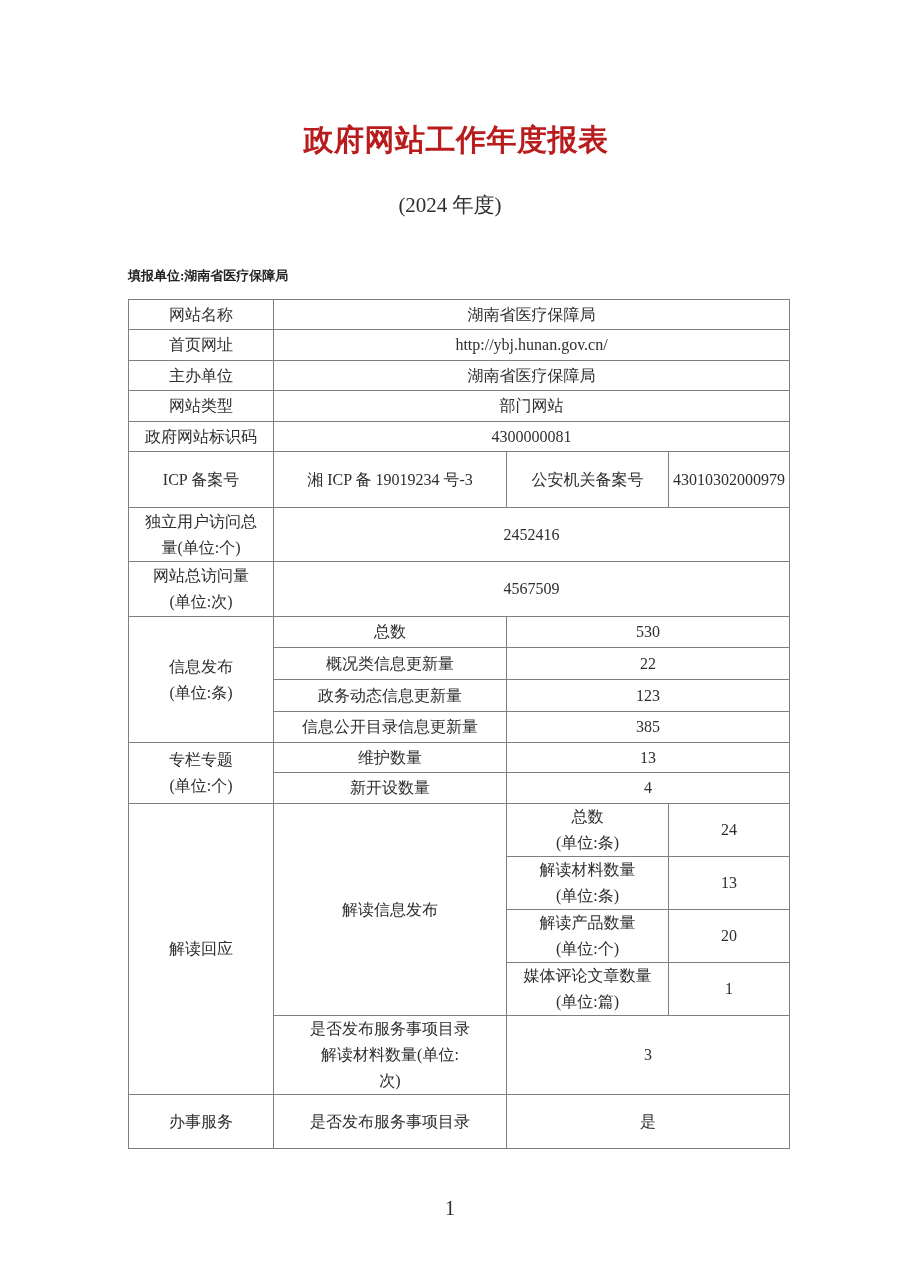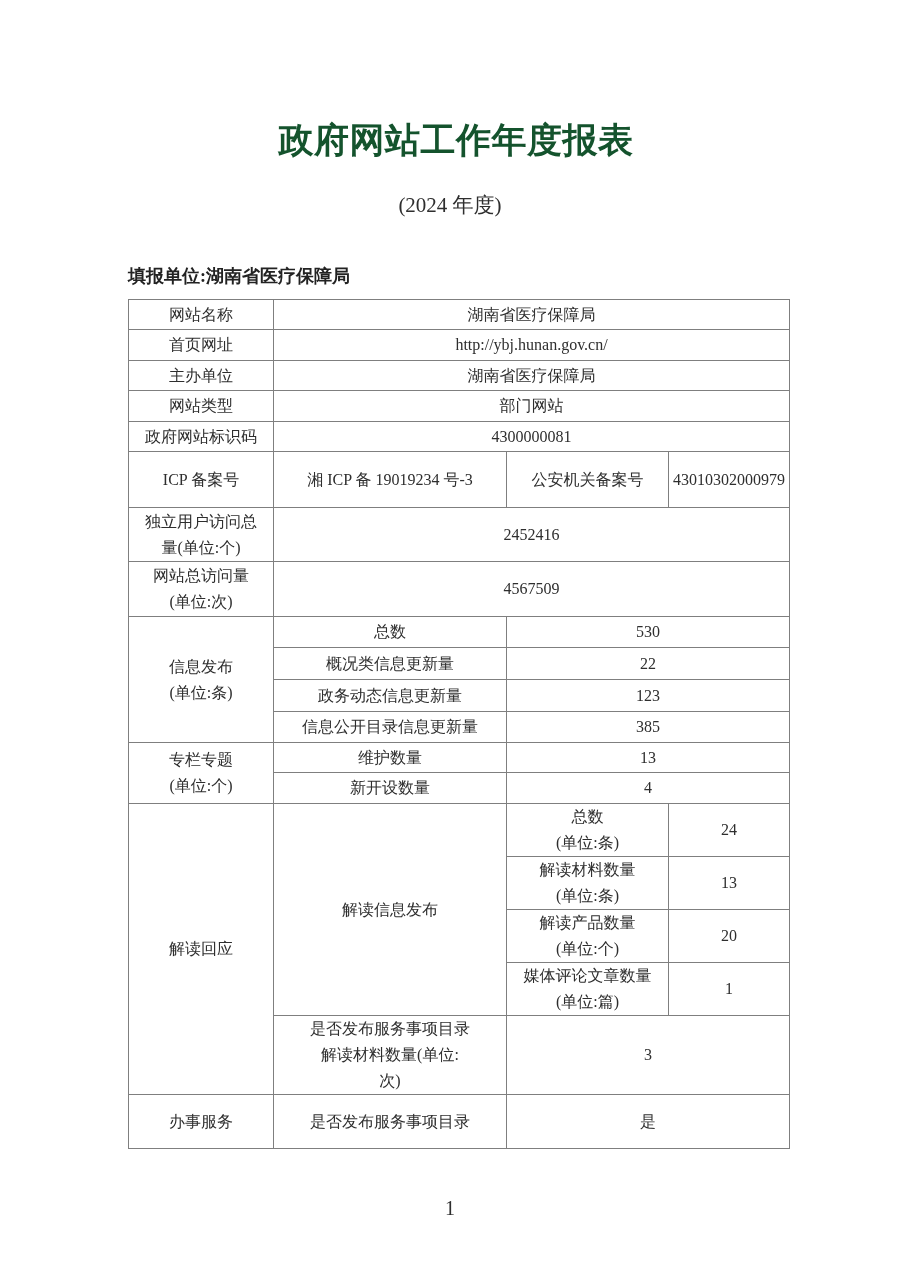--- a/index.html
+++ b/index.html
@@ -13,35 +13,35 @@
     width:900px;height:1272px;
     background:var(--bg);
     color:var(--text);
     font-family:"Liberation Serif","DejaVu Serif",serif;
   }
   .doc-title{
     margin:118px 0 0 12px;
     text-align:center;
     font-family:"Liberation Sans","DejaVu Sans",sans-serif;
     font-weight:700;
-    font-size:35px;
+    font-size:30px;
     line-height:44px;
-    color:#14532d;
+    color:#b91c1c;
     letter-spacing:0.5px;
   }
   .doc-subtitle{
     margin-top:32px;
     text-align:center;
     font-size:21px;
     line-height:22px;
   }
   .reporting-unit{
     margin:50px 0 0 128px;
     font-weight:700;
-    font-size:18px;
+    font-size:13px;
     line-height:20px;
     color:#222;
   }
   table.report{
     border-collapse:collapse;
     table-layout:fixed;
     margin:13px 0 0 128px;
     width:661px;
     font-family:Liberation Serif, serif;
   }

